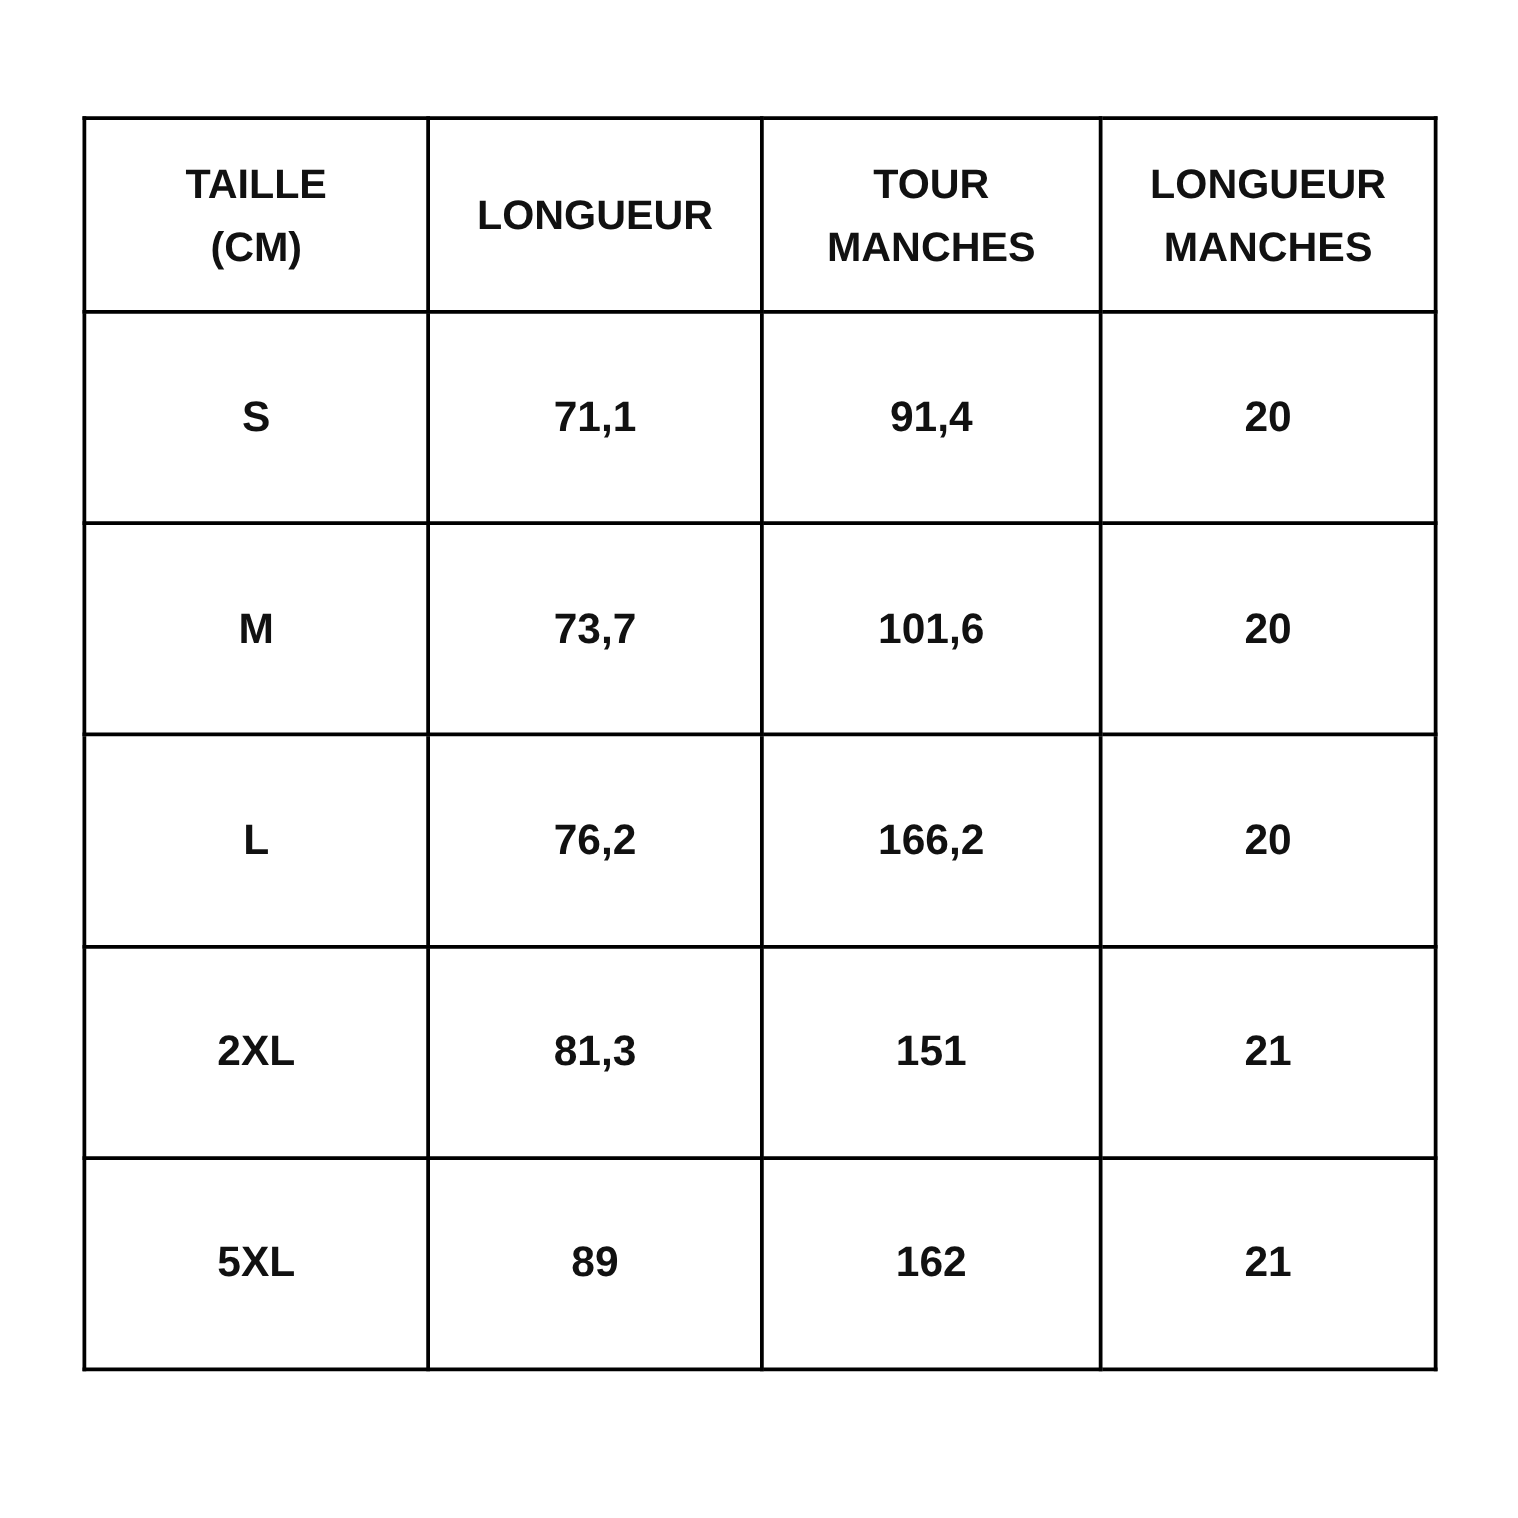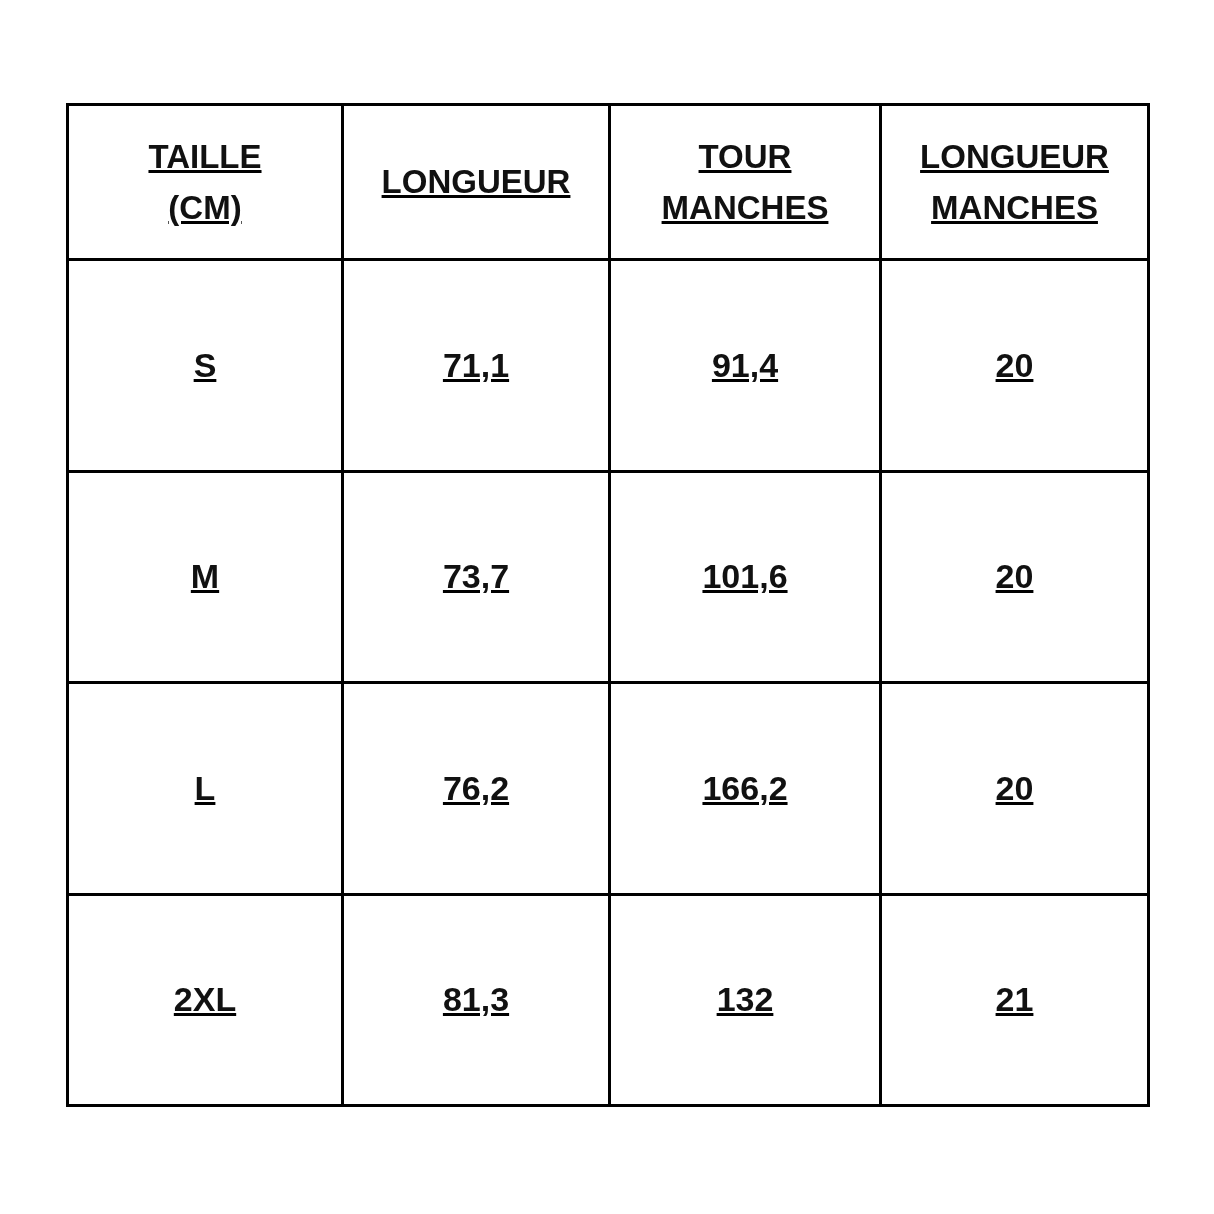--- a/index.html
+++ b/index.html
@@ -9,26 +9,25 @@
   }
   body {
     width: 1214px;
     height: 1214px;
     position: relative;
     font-family: "Liberation Sans", sans-serif;
   }
   table.size-chart {
     position: absolute;
     left: 66px;
-    top: 103px;
+    top: 93px;
     width: 1081px;
     height: 1004px;
     border-collapse: collapse;
     table-layout: fixed;
-    text-decoration: underline;
   }
   .size-chart th,
   .size-chart td {
     border: 3px solid #000000;
     text-align: center;
     vertical-align: middle;
     font-weight: 700;
     color: #111111;
     background: #ffffff;
     padding: 0 10px;
@@ -84,17 +83,23 @@
     </tr>
     <tr>
       <td>L</td>
       <td>76,2</td>
       <td>166,2</td>
       <td>20</td>
     </tr>
     <tr>
       <td>2XL</td>
       <td>81,3</td>
-      <td>132</td>
+      <td>151</td>
+      <td>21</td>
+    </tr>
+    <tr>
+      <td>5XL</td>
+      <td>89</td>
+      <td>162</td>
       <td>21</td>
     </tr>
   </tbody>
 </table>
 
 </body></html>

